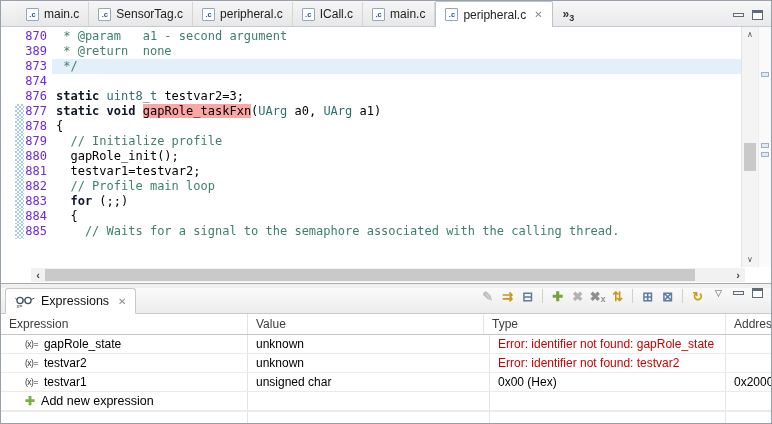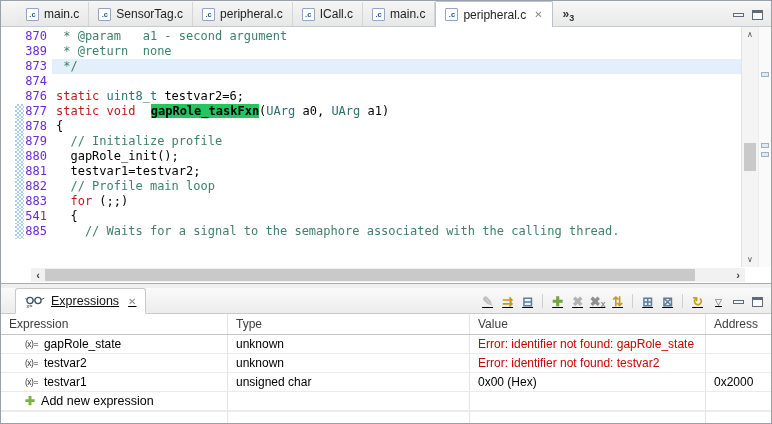--- a/index.html
+++ b/index.html
@@ -34,59 +34,59 @@
   .bp { width:14px; }
   .range { width:9px; }
   .hatch { background-color:#FFFFFF;
     background-image:
       linear-gradient(45deg,#A9CBE8 25%,transparent 25%,transparent 75%,#A9CBE8 75%),
       linear-gradient(45deg,#A9CBE8 25%,transparent 25%,transparent 75%,#A9CBE8 75%);
     background-size:4px 4px; background-position:0 0,2px 2px; }
   .lnum { width:28px; text-align:right; color:#6d28d9; padding-right:5px; }
   .ltext { flex:1; padding-left:4px; color:#000; }
   .cl.hl .ltext { background:#E3F0FC; }
-  .seg-k { color:#b91c1c; font-weight:normal;text-align:right; }
+  .seg-k { color:#0f172a; font-weight:bold;text-align:right; }
   .seg-c { color:#3F8068; }
   .seg-t { color:#2E6E6E; }
-  .seg-occ { background:#22c55e; font-weight:bold;margin-left:8px; }
+  .seg-occ { background:#fca5a5; font-weight:normal; }
 
   .vscroll { width:17px; background:#F4F4F4; border-left:1px solid #E3E3E3; position:relative; }
   .varrow { position:absolute; left:0; width:100%; text-align:center; font-size:8px; color:#555; }
   .varrow.up { top:3px; } .varrow.down { bottom:3px; }
   .vthumb { position:absolute; left:2px; right:2px; top:116px; height:28px; background:#C9C9C9; }
   .oruler { width:13px; background:#FAFAFA; border-left:1px solid #ECECEC; position:relative; }
   .omark { position:absolute; left:2px; width:8px; height:5px; border:1px solid #9FB0C4; background:#DFEAF5; }
 
   
   .hrow { height:16px; background:#FFFFFF; position:relative; }
   .htrack { position:absolute; left:30px; right:26px; top:1px; bottom:1px; background:#F1F1F1;
             display:flex; align-items:center; }
   .harrow { width:14px; text-align:center; font-size:11px; font-weight:bold; color:#444; line-height:13px; }
   .hthumb { height:12px; width:91%; background:#C9C9C9; }
   .editor-stack { border-bottom:1px solid #ABABAB; }
 
   .sash { height:4px; background:#F0F0F0; }
 
   
   .vtabbar { height:26px; background:linear-gradient(#FAFAFA,#ECECEC); border-bottom:1px solid #C9C9C9;
-             display:flex; align-items:flex-end; padding-left:14px;text-decoration:underline; }
+             display:flex; align-items:flex-start; padding-left:4px; }
   .vtab { height:26px; margin-bottom:-1px; background:#FFFFFF; border:1px solid #C9C9C9; border-bottom:1px solid #FFFFFF;
           border-radius:3px 3px 0 0; display:flex; align-items:center; gap:6px; padding:0 9px; font-size:12.5px; color:#111; }
   .vtoolbar { margin-left:auto; display:flex; align-items:center; gap:3px; padding:0 6px 4px 0; }
   .tbicon { width:17px; height:16px; display:flex; align-items:center; justify-content:center;
             font-size:13px; font-weight:bold; cursor:default; }
   .tbsep { width:1px; height:14px; background:#CFCFCF; margin:0 3px; }
   .menutri { font-size:9px; color:#455; padding:0 3px; }
 
   
   .tbl { background:#FFFFFF; font-size:12px; color:#000; }
   .trow { display:flex; height:19px; line-height:18px; border-bottom:1px solid #EBEBEB; }
   .thead { height:21px; line-height:20px; border-bottom:1px solid #C6C6C6; color:#3C3C3C; }
   .cell { padding:0 8px; border-right:1px solid #E4E4E4; white-space:nowrap; overflow:hidden; }
-  .c-exp { width:227px; } .c-typ { width:242px; } .c-val { width:236px; } .c-adr { flex:1; border-right:none; }
+  .c-exp { width:247px; } .c-typ { width:242px; } .c-val { width:236px; } .c-adr { flex:1; border-right:none; }
   .c-exp.body { padding-left:24px; display:flex; align-items:center; gap:6px; }
   .xicon { font-size:8.5px; color:#333; letter-spacing:-0.5px; flex:none; }
   .errtxt { color:#CC0000; }
   .addplus { color:#7CB043; font-weight:bold; font-size:12px; flex:none; }
   .additalic { font-size:12.5px; }
   .fillrow { display:flex; height:12px; border-top:1px solid #EBEBEB; }
   .fillrow .cell { height:100%; }
 </style>
 </head>
 <body>
@@ -129,29 +129,29 @@
         <span class="wb-max"></span>
       </div>
     </div>
 
     <div class="ebody">
       <div class="codecol" id="code-lines">
           <div class="cl"><span class="bp"></span><span class="range"></span><span class="lnum">870</span><span class="ltext"><span class="seg-c"> * @param   a1 - second argument</span></span></div>
           <div class="cl"><span class="bp"></span><span class="range"></span><span class="lnum">389</span><span class="ltext"><span class="seg-c"> * @return  none</span></span></div>
           <div class="cl hl"><span class="bp"></span><span class="range"></span><span class="lnum">873</span><span class="ltext"><span class="seg-c"> */</span></span></div>
           <div class="cl"><span class="bp"></span><span class="range"></span><span class="lnum">874</span><span class="ltext"></span></div>
-          <div class="cl"><span class="bp"></span><span class="range"></span><span class="lnum">876</span><span class="ltext"><span class="seg-k">static</span><span class="seg-p"> </span><span class="seg-t">uint8_t</span><span class="seg-p"> testvar2=6;</span></span></div>
+          <div class="cl"><span class="bp"></span><span class="range"></span><span class="lnum">876</span><span class="ltext"><span class="seg-k">static</span><span class="seg-p"> </span><span class="seg-t">uint8_t</span><span class="seg-p"> testvar2=3;</span></span></div>
           <div class="cl"><span class="bp"></span><span class="range hatch"></span><span class="lnum">877</span><span class="ltext"><span class="seg-k">static</span><span class="seg-p"> </span><span class="seg-k">void</span><span class="seg-p"> </span><span class="seg-occ">gapRole_taskFxn</span><span class="seg-p">(</span><span class="seg-t">UArg</span><span class="seg-p"> a0, </span><span class="seg-t">UArg</span><span class="seg-p"> a1)</span></span></div>
           <div class="cl"><span class="bp"></span><span class="range hatch"></span><span class="lnum">878</span><span class="ltext"><span class="seg-p">{</span></span></div>
           <div class="cl"><span class="bp"></span><span class="range hatch"></span><span class="lnum">879</span><span class="ltext"><span class="seg-c">  // Initialize profile</span></span></div>
           <div class="cl"><span class="bp"></span><span class="range hatch"></span><span class="lnum">880</span><span class="ltext"><span class="seg-p">  gapRole_init();</span></span></div>
           <div class="cl"><span class="bp"></span><span class="range hatch"></span><span class="lnum">881</span><span class="ltext"><span class="seg-p">  testvar1=testvar2;</span></span></div>
           <div class="cl"><span class="bp"></span><span class="range hatch"></span><span class="lnum">882</span><span class="ltext"><span class="seg-c">  // Profile main loop</span></span></div>
           <div class="cl"><span class="bp"></span><span class="range hatch"></span><span class="lnum">883</span><span class="ltext"><span class="seg-p">  </span><span class="seg-k">for</span><span class="seg-p"> (;;)</span></span></div>
-          <div class="cl"><span class="bp"></span><span class="range hatch"></span><span class="lnum">541</span><span class="ltext"><span class="seg-p">  {</span></span></div>
+          <div class="cl"><span class="bp"></span><span class="range hatch"></span><span class="lnum">884</span><span class="ltext"><span class="seg-p">  {</span></span></div>
           <div class="cl"><span class="bp"></span><span class="range hatch"></span><span class="lnum">885</span><span class="ltext"><span class="seg-c">    // Waits for a signal to the semaphore associated with the calling thread.</span></span></div>
         </div>
       <div class="vscroll">
         <div class="varrow up">∧</div>
         <div class="vthumb"></div>
         <div class="varrow down">∨</div>
       </div>
       <div class="oruler">
         <div class="omark" style="top:45px"></div>
         <div class="omark" style="top:116px"></div>
@@ -202,22 +202,22 @@
       <div class="wbtns" style="padding-bottom:6px">
         <span class="menutri">▽</span>
         <span class="wb-min"></span>
         <span class="wb-max"></span>
       </div>
     </div>
 
     <div class="tbl">
       <div class="trow thead">
         <div class="cell c-exp">Expression</div>
+        <div class="cell c-val">Value</div>
         <div class="cell c-typ">Type</div>
-        <div class="cell c-val">Value</div>
         <div class="cell c-adr">Address</div>
       </div>
       <div id="expr-rows">
           <div class="trow">
             <div class="cell c-exp body">
               <span class="xicon">(x)=</span>
               <span class="">gapRole_state</span>
             </div>
             <div class="cell c-typ">unknown</div>
             <div class="cell c-val errtxt">Error: identifier not found: gapRole_state</div>

